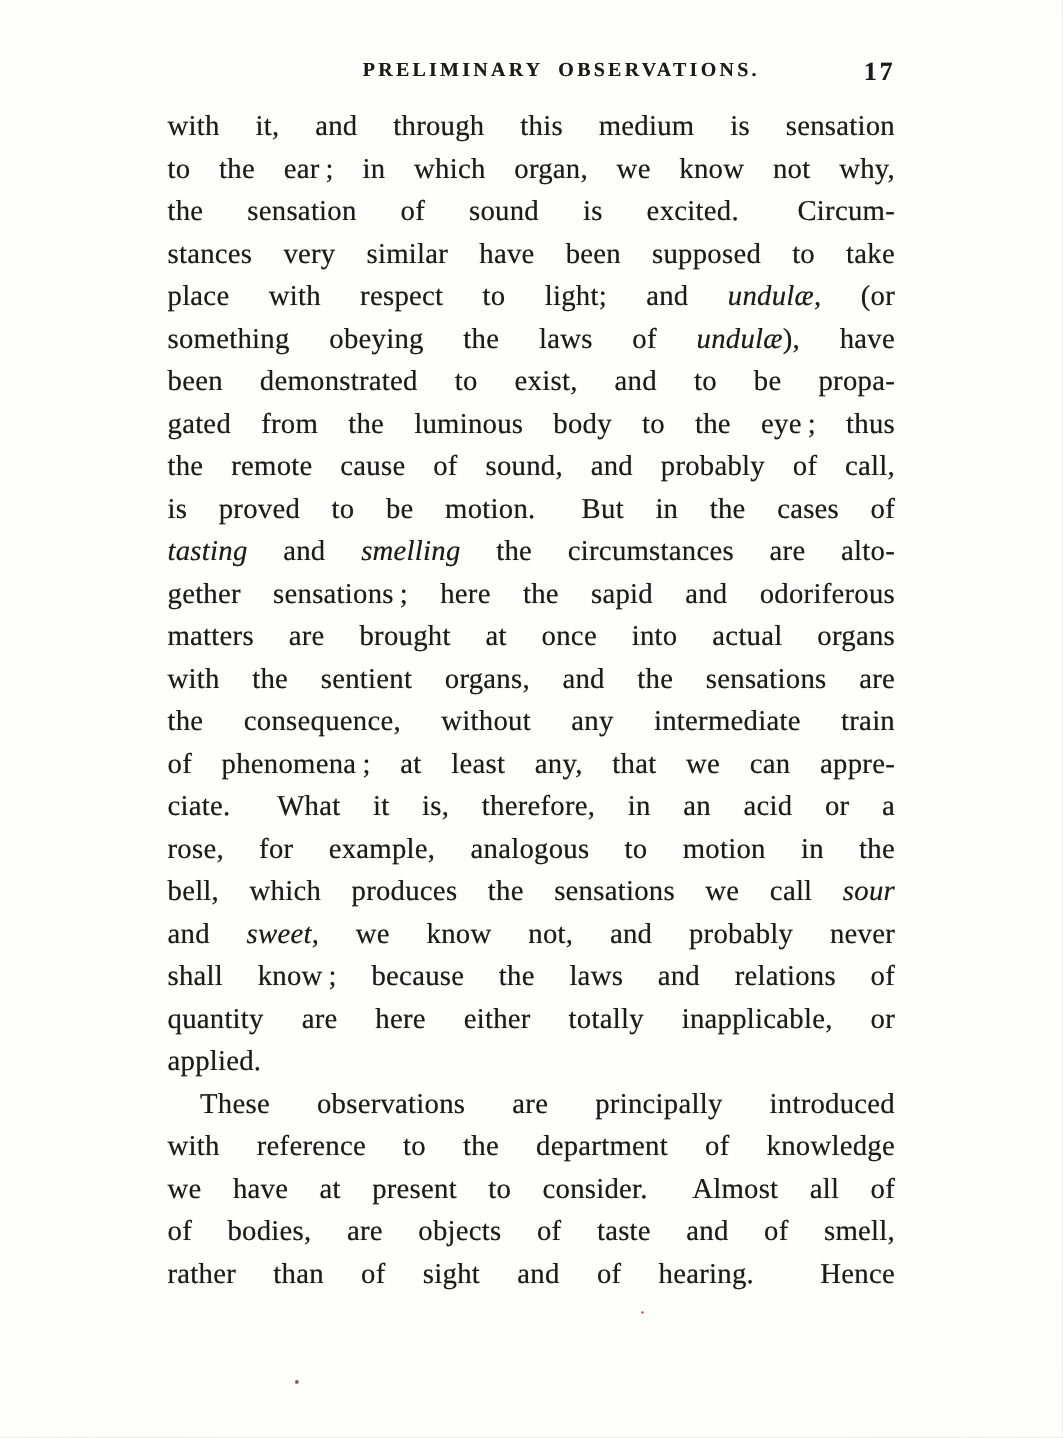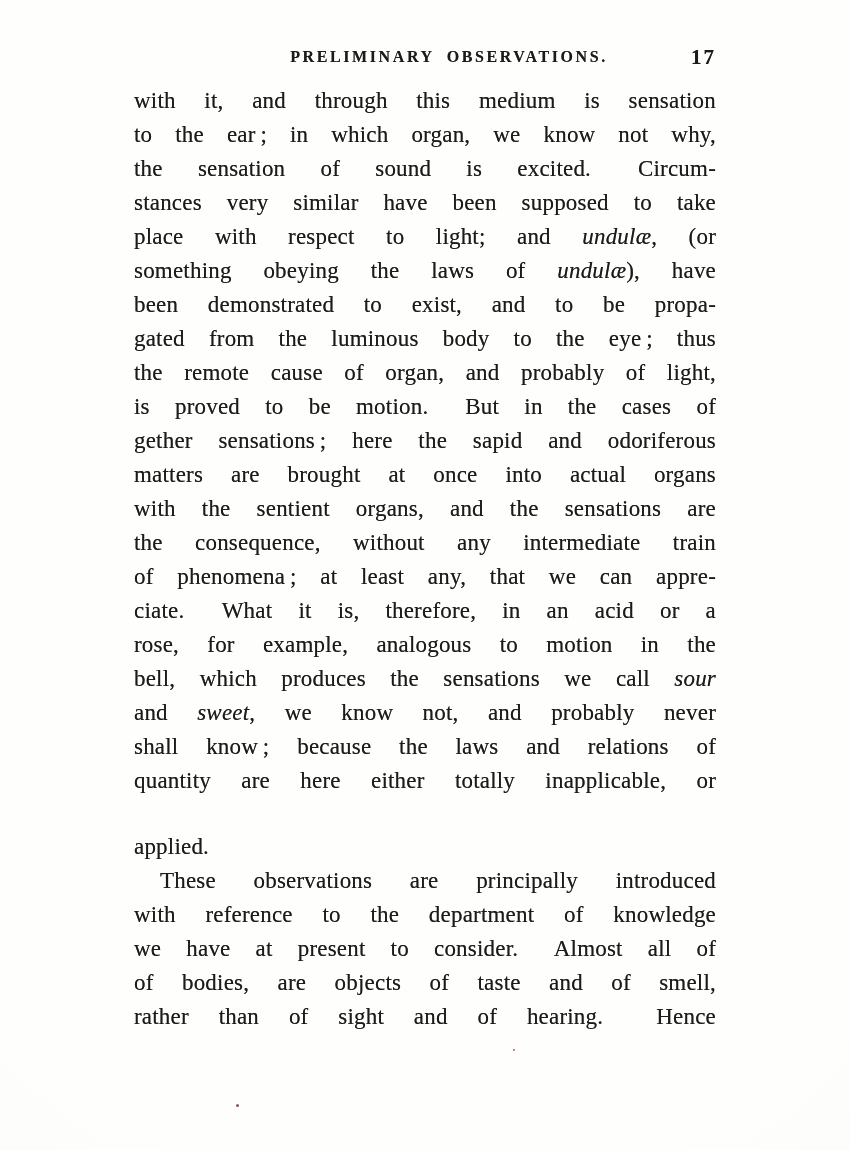--- a/index.html
+++ b/index.html
@@ -54,21 +54,20 @@
     letter-spacing: 0.2px;
     word-spacing: 1px;
     text-shadow: 0 0 0.6px rgba(15,15,15,0.6);
   }
   .line {
     text-align: justify;
     text-align-last: justify;
   }
   .line.no-just {
     text-align-last: left;
-    margin-top: 32px;
   }
   .line.indent {
     text-indent: 26px;
   }
   .it { font-style: italic; }
   .rm { font-style: normal; }
   .artifact {
     position: absolute;
     border-radius: 50%;
     opacity: 0.85;
@@ -94,22 +93,23 @@
   <div class="body-block">
       <div class="para">
         <div class="line"><span class="rm">with it, and through this medium is sensation</span></div>
         <div class="line"><span class="rm">to the ear ; in which organ, we know not why,</span></div>
         <div class="line"><span class="rm">the sensation of sound is excited.  Circum-</span></div>
         <div class="line"><span class="rm">stances very similar have been supposed to take</span></div>
         <div class="line"><span class="rm">place with respect to light; and </span><span class="it">undulæ</span><span class="rm">, (or</span></div>
         <div class="line"><span class="rm">something obeying the laws of </span><span class="it">undulæ</span><span class="rm">), have</span></div>
         <div class="line"><span class="rm">been demonstrated to exist, and to be propa-</span></div>
         <div class="line"><span class="rm">gated from the luminous body to the eye ; thus</span></div>
-        <div class="line"><span class="rm">the remote cause of organ, and probably of light,</span></div>
+        <div class="line"><span class="rm">the remote cause of sound, and probably of call,</span></div>
         <div class="line"><span class="rm">is proved to be motion.  But in the cases of</span></div>
+        <div class="line"><span class="it">tasting</span><span class="rm"> and </span><span class="it">smelling</span><span class="rm"> the circumstances are alto-</span></div>
         <div class="line"><span class="rm">gether sensations ; here the sapid and odoriferous</span></div>
         <div class="line"><span class="rm">matters are brought at once into actual organs</span></div>
         <div class="line"><span class="rm">with the sentient organs, and the sensations are</span></div>
         <div class="line"><span class="rm">the consequence, without any intermediate train</span></div>
         <div class="line"><span class="rm">of phenomena ; at least any, that we can appre-</span></div>
         <div class="line"><span class="rm">ciate.  What it is, therefore, in an acid or a</span></div>
         <div class="line"><span class="rm">rose, for example, analogous to motion in the</span></div>
         <div class="line"><span class="rm">bell, which produces the sensations we call </span><span class="it">sour</span></div>
         <div class="line"><span class="rm">and </span><span class="it">sweet</span><span class="rm">, we know not, and probably never</span></div>
         <div class="line"><span class="rm">shall know ; because the laws and relations of</span></div>

